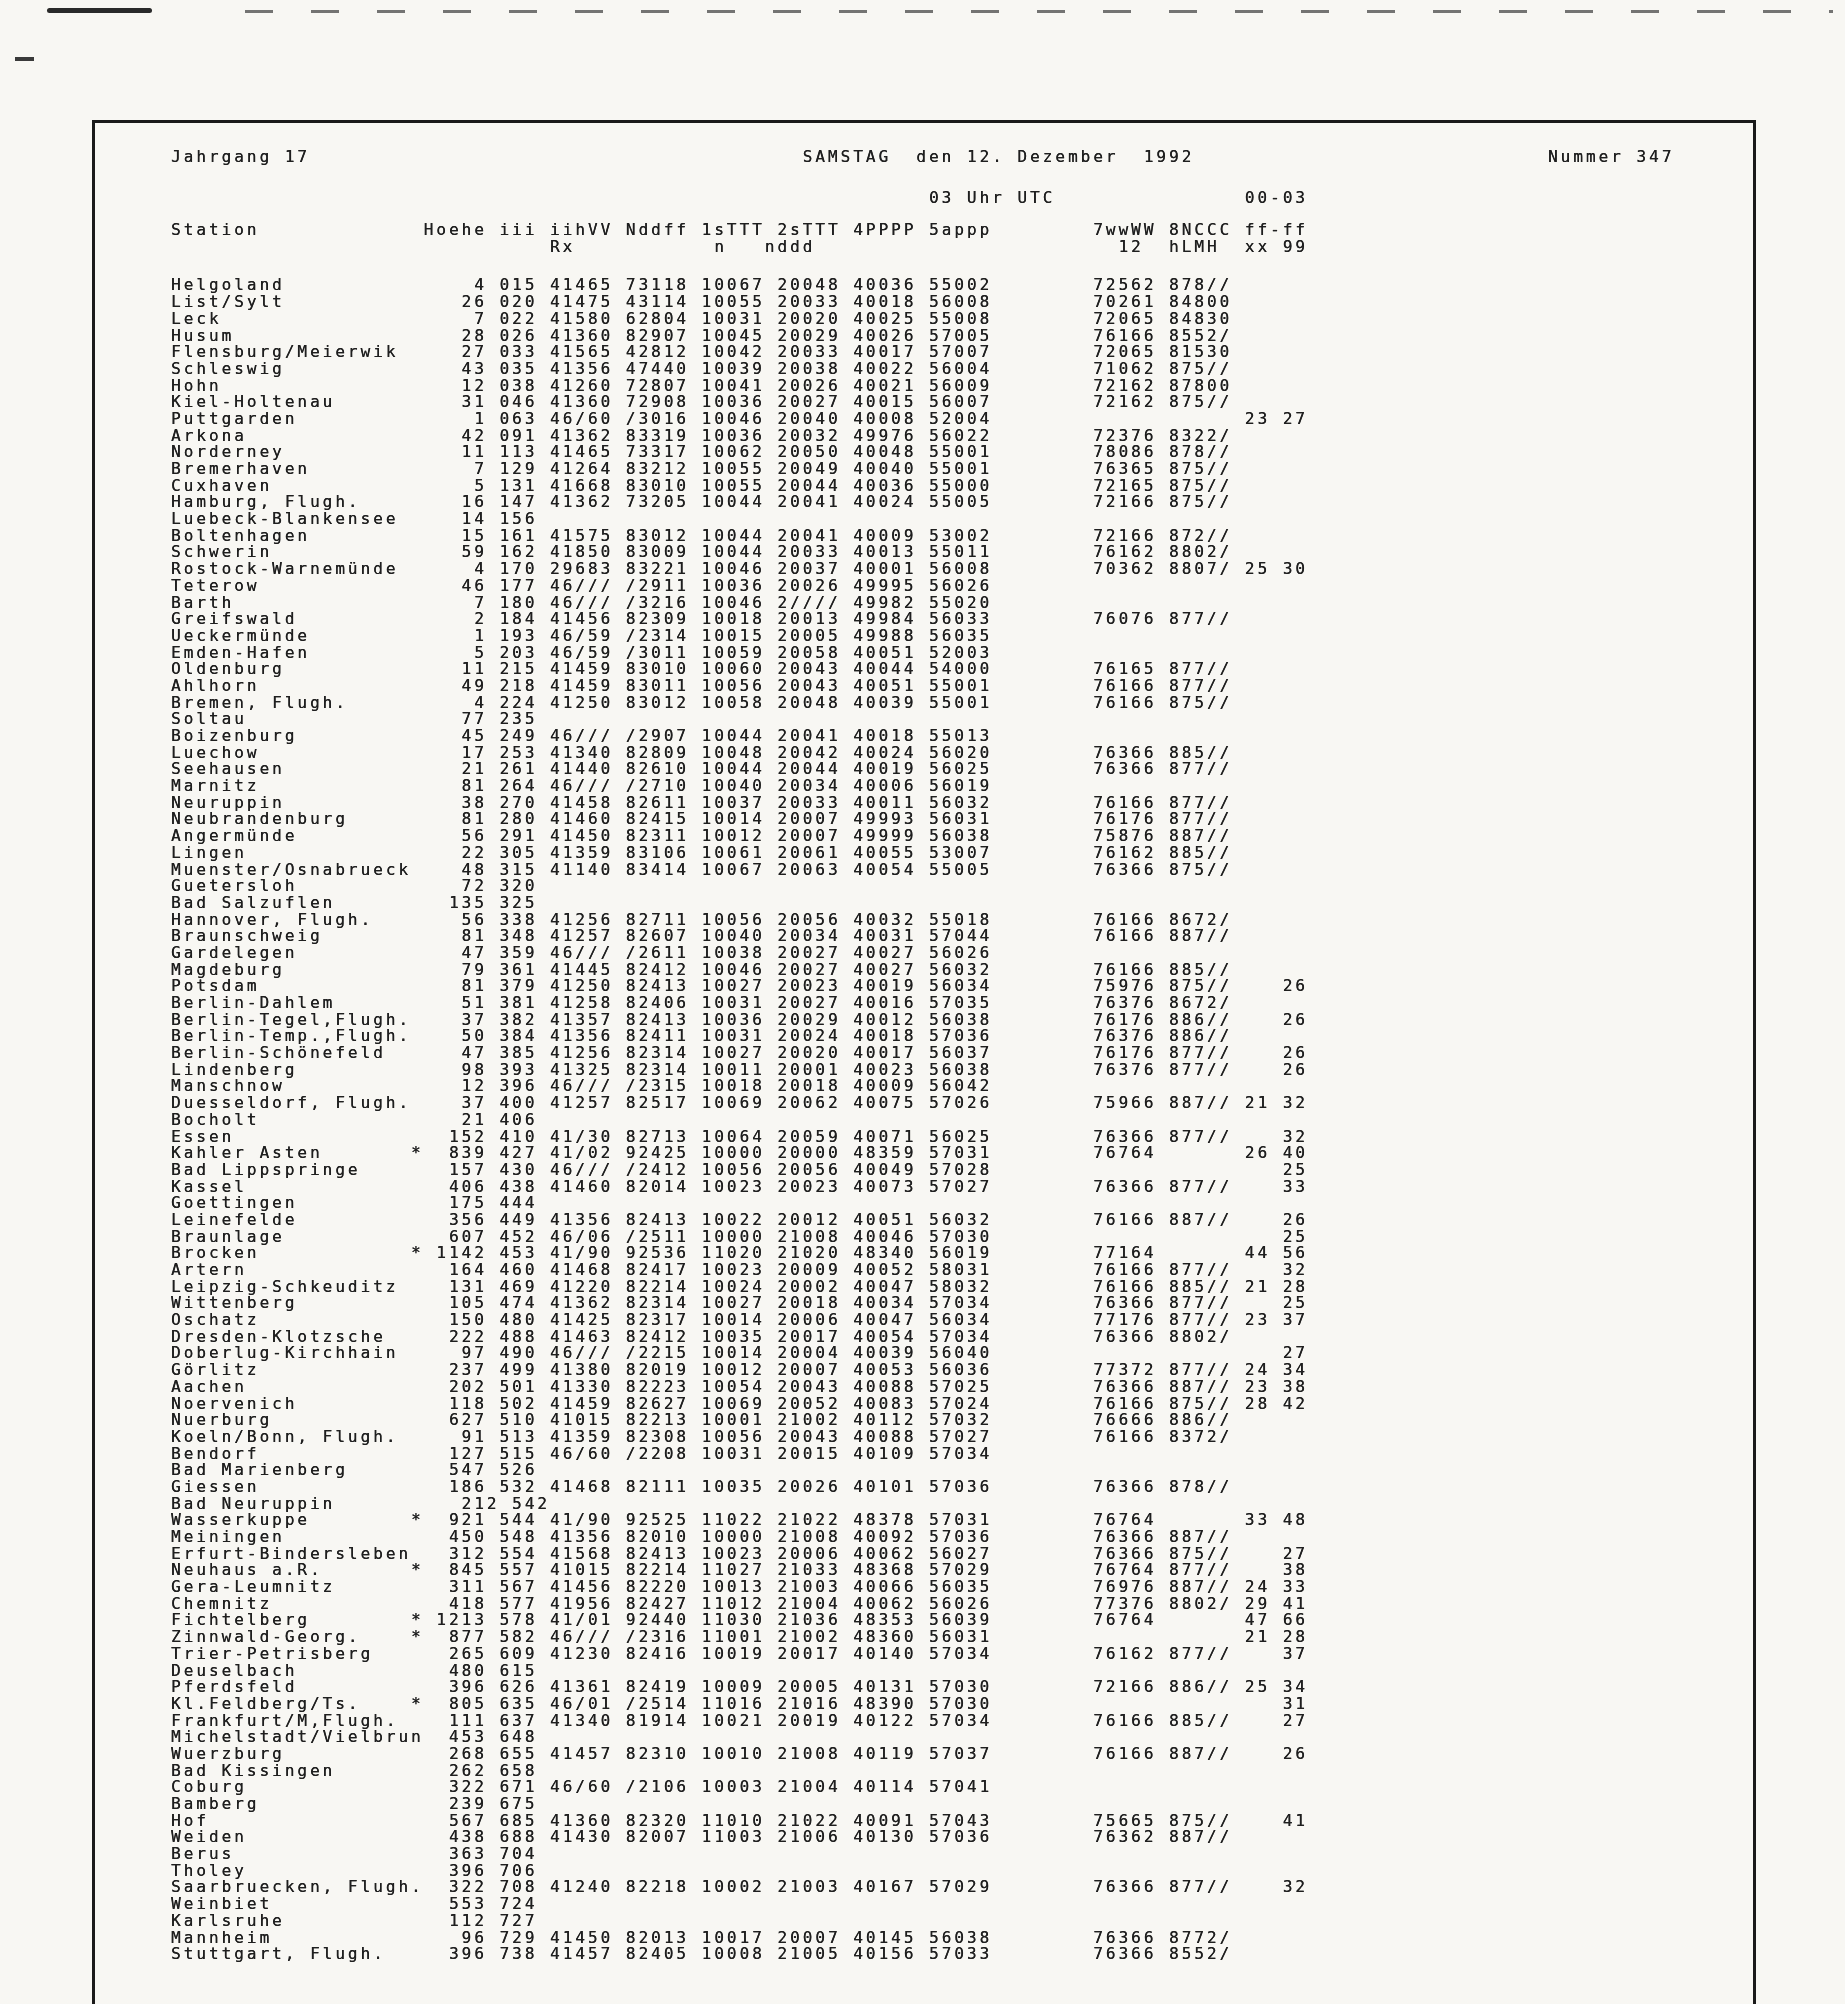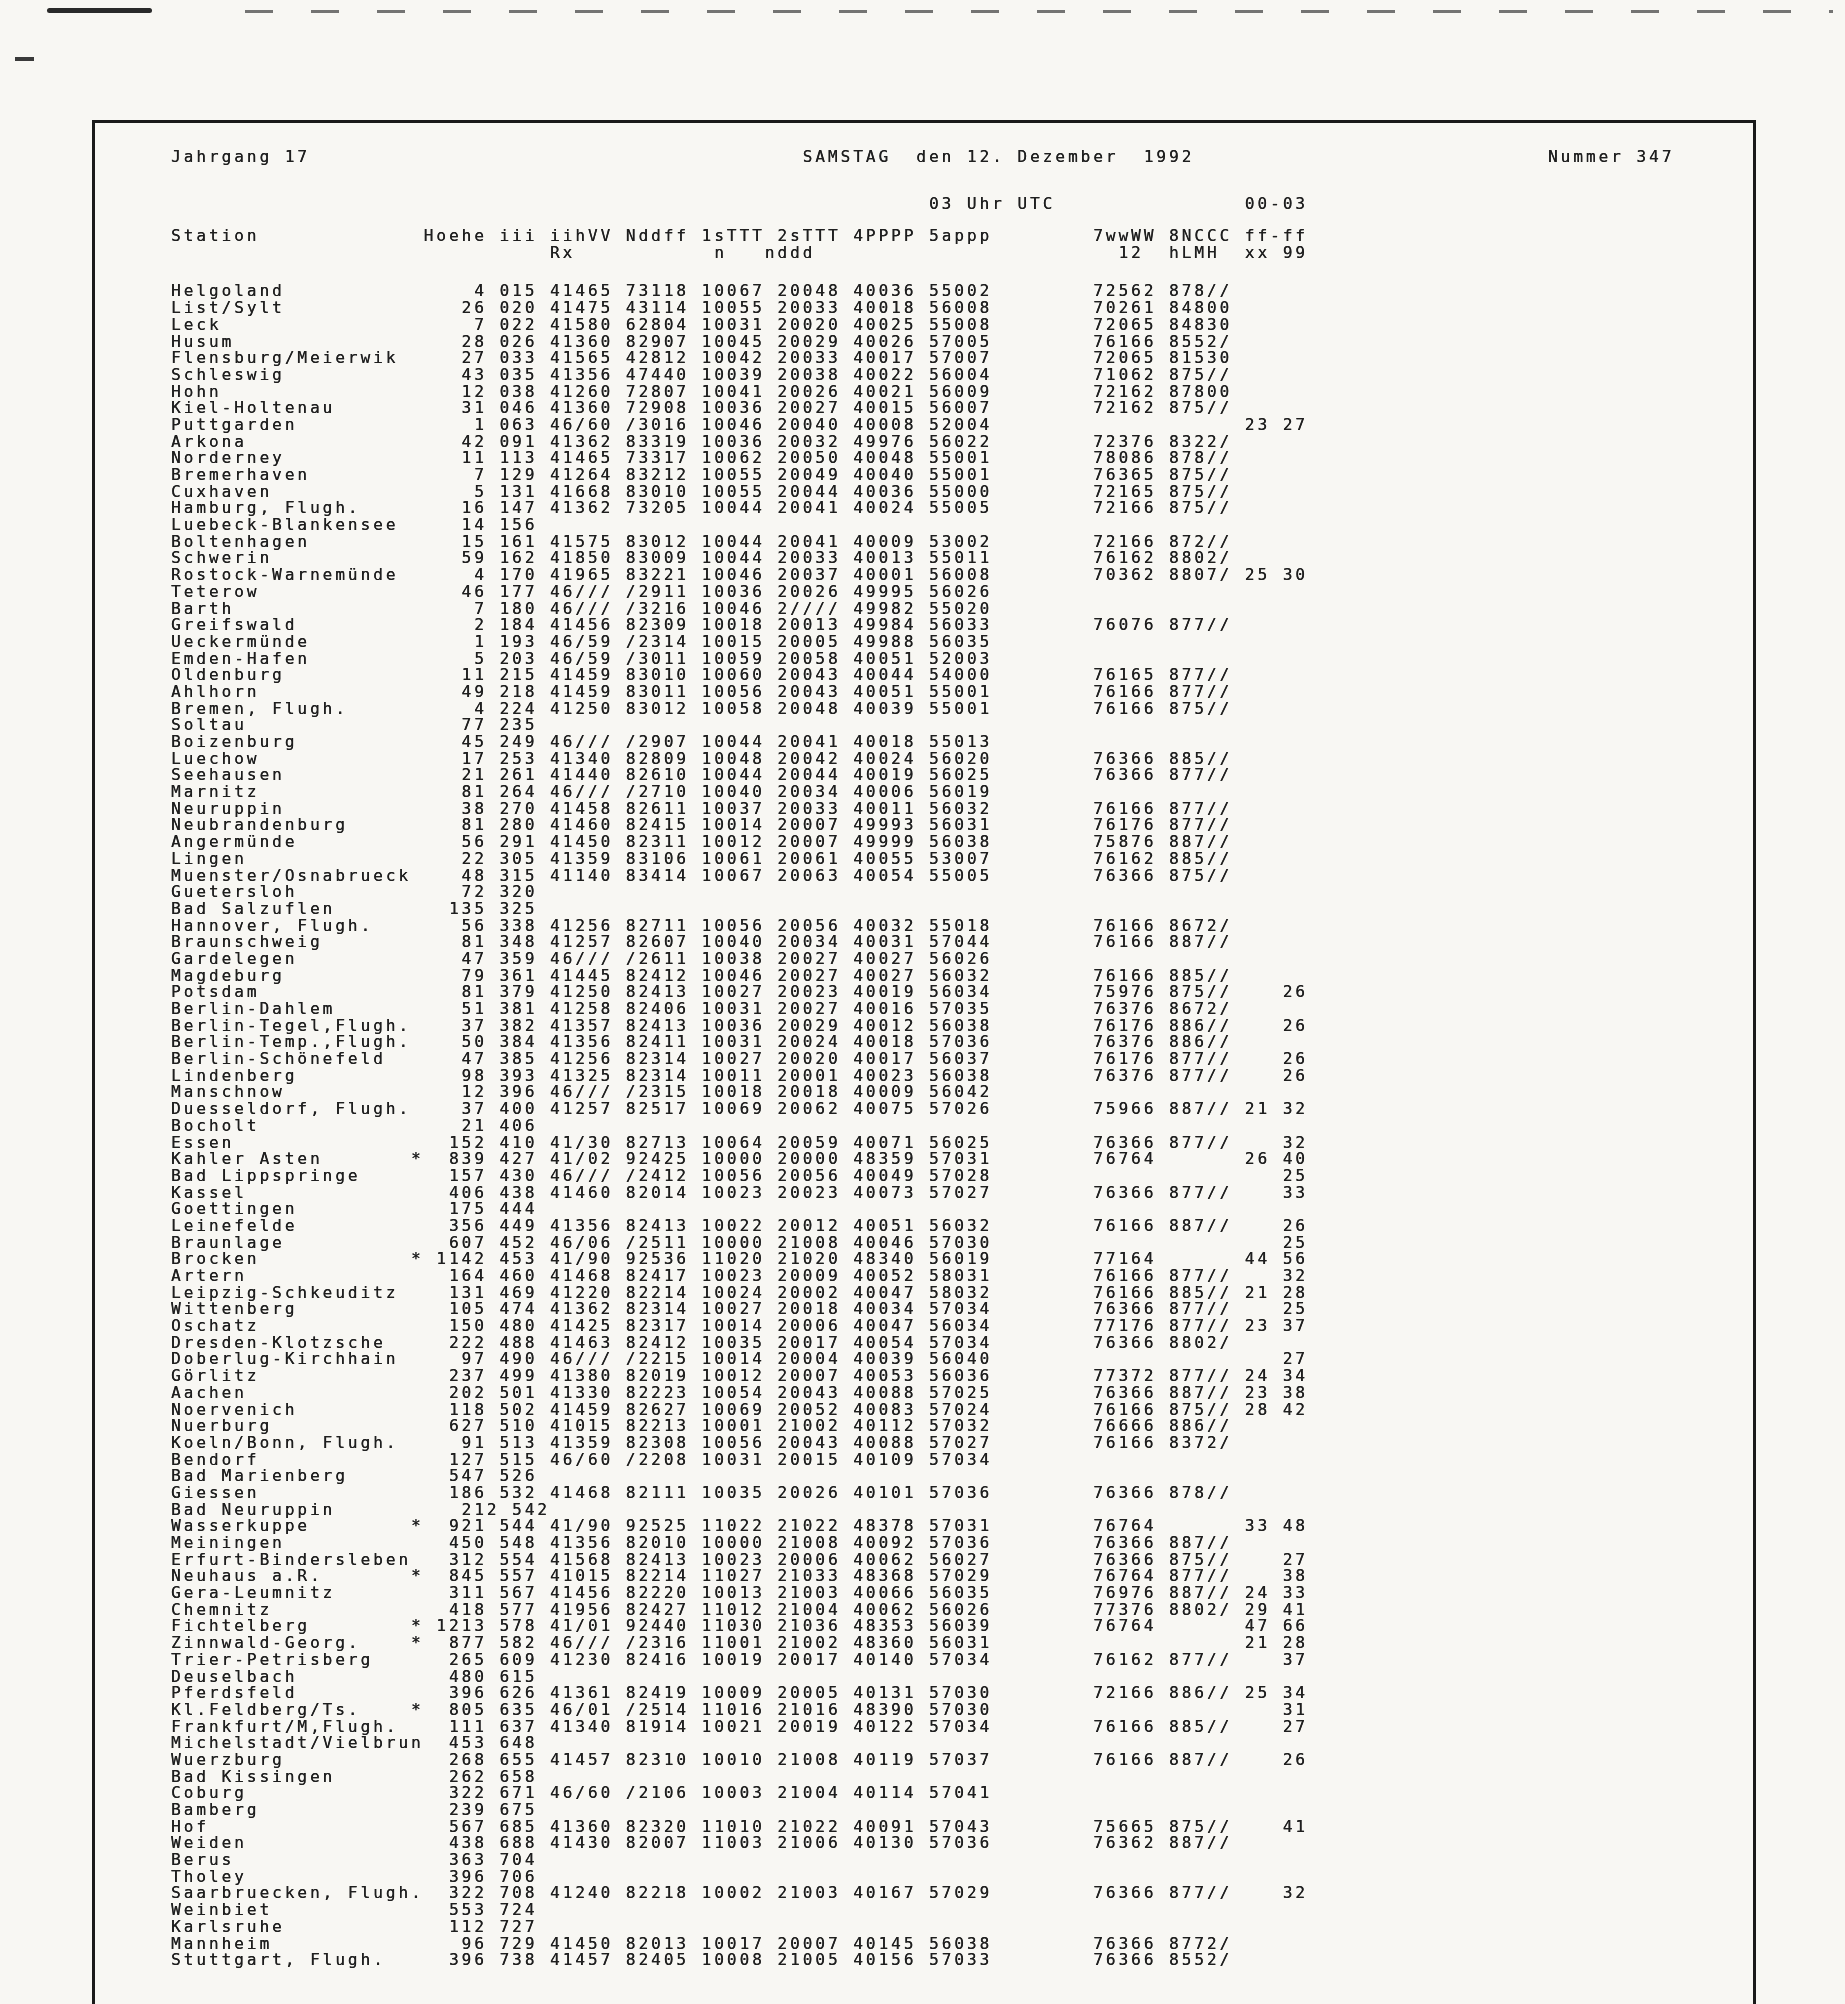--- a/index.html
+++ b/index.html
@@ -20,21 +20,21 @@
     position:absolute;left:92px;top:120px;width:1664px;height:2454px;
     border:3.6px solid #1a1a1a;box-sizing:border-box;background:transparent;
   }
   .content{
     padding:26px 0 0 76px;
     font-size:16px;line-height:16.7px;letter-spacing:3px;
     color:#1f1f1f;
     text-shadow:0.2px 0 0 #222;
   }
   .line{white-space:pre;height:16.7px;}
-  #obsline{margin-top:30px;}
+  #obsline{margin-top:24px;}
   #thead{margin-top:16px;}
   #rows{margin-top:21.7px;}
 </style>
 </head>
 <body>
 
 <div class="page">
   <div class="scan-line-top"></div>
   <div class="scan-mark-topleft"></div>
   <div class="scan-dash-left"></div>
@@ -58,21 +58,21 @@
           <div class="line"><span>Kiel-Holtenau      </span><span> </span><span>   31</span><span> 046</span><span> 41360</span><span> 72908</span><span> 10036</span><span> 20027</span><span> 40015</span><span> 56007</span><span>        72162</span><span> 875//</span></div>
           <div class="line"><span>Puttgarden         </span><span> </span><span>    1</span><span> 063</span><span> 46/60</span><span> /3016</span><span> 10046</span><span> 20040</span><span> 40008</span><span> 52004</span><span>                    23 27</span></div>
           <div class="line"><span>Arkona             </span><span> </span><span>   42</span><span> 091</span><span> 41362</span><span> 83319</span><span> 10036</span><span> 20032</span><span> 49976</span><span> 56022</span><span>        72376</span><span> 8322/</span></div>
           <div class="line"><span>Norderney          </span><span> </span><span>   11</span><span> 113</span><span> 41465</span><span> 73317</span><span> 10062</span><span> 20050</span><span> 40048</span><span> 55001</span><span>        78086</span><span> 878//</span></div>
           <div class="line"><span>Bremerhaven        </span><span> </span><span>    7</span><span> 129</span><span> 41264</span><span> 83212</span><span> 10055</span><span> 20049</span><span> 40040</span><span> 55001</span><span>        76365</span><span> 875//</span></div>
           <div class="line"><span>Cuxhaven           </span><span> </span><span>    5</span><span> 131</span><span> 41668</span><span> 83010</span><span> 10055</span><span> 20044</span><span> 40036</span><span> 55000</span><span>        72165</span><span> 875//</span></div>
           <div class="line"><span>Hamburg, Flugh.    </span><span> </span><span>   16</span><span> 147</span><span> 41362</span><span> 73205</span><span> 10044</span><span> 20041</span><span> 40024</span><span> 55005</span><span>        72166</span><span> 875//</span></div>
           <div class="line"><span>Luebeck-Blankensee </span><span> </span><span>   14</span><span> 156</span></div>
           <div class="line"><span>Boltenhagen        </span><span> </span><span>   15</span><span> 161</span><span> 41575</span><span> 83012</span><span> 10044</span><span> 20041</span><span> 40009</span><span> 53002</span><span>        72166</span><span> 872//</span></div>
           <div class="line"><span>Schwerin           </span><span> </span><span>   59</span><span> 162</span><span> 41850</span><span> 83009</span><span> 10044</span><span> 20033</span><span> 40013</span><span> 55011</span><span>        76162</span><span> 8802/</span></div>
-          <div class="line"><span>Rostock-Warnemünde </span><span> </span><span>    4</span><span> 170</span><span> 41965</span><span> 83221</span><span> 10046</span><span> 20037</span><span> 40001</span><span> 56008</span><span>        70362</span><span> 8807/</span><span> 25 30</span></div>
+          <div class="line"><span>Rostock-Warnemünde </span><span> </span><span>    4</span><span> 170</span><span> 29683</span><span> 83221</span><span> 10046</span><span> 20037</span><span> 40001</span><span> 56008</span><span>        70362</span><span> 8807/</span><span> 25 30</span></div>
           <div class="line"><span>Teterow            </span><span> </span><span>   46</span><span> 177</span><span> 46///</span><span> /2911</span><span> 10036</span><span> 20026</span><span> 49995</span><span> 56026</span></div>
           <div class="line"><span>Barth              </span><span> </span><span>    7</span><span> 180</span><span> 46///</span><span> /3216</span><span> 10046</span><span> 2////</span><span> 49982</span><span> 55020</span></div>
           <div class="line"><span>Greifswald         </span><span> </span><span>    2</span><span> 184</span><span> 41456</span><span> 82309</span><span> 10018</span><span> 20013</span><span> 49984</span><span> 56033</span><span>        76076</span><span> 877//</span></div>
           <div class="line"><span>Ueckermünde        </span><span> </span><span>    1</span><span> 193</span><span> 46/59</span><span> /2314</span><span> 10015</span><span> 20005</span><span> 49988</span><span> 56035</span></div>
           <div class="line"><span>Emden-Hafen        </span><span> </span><span>    5</span><span> 203</span><span> 46/59</span><span> /3011</span><span> 10059</span><span> 20058</span><span> 40051</span><span> 52003</span></div>
           <div class="line"><span>Oldenburg          </span><span> </span><span>   11</span><span> 215</span><span> 41459</span><span> 83010</span><span> 10060</span><span> 20043</span><span> 40044</span><span> 54000</span><span>        76165</span><span> 877//</span></div>
           <div class="line"><span>Ahlhorn            </span><span> </span><span>   49</span><span> 218</span><span> 41459</span><span> 83011</span><span> 10056</span><span> 20043</span><span> 40051</span><span> 55001</span><span>        76166</span><span> 877//</span></div>
           <div class="line"><span>Bremen, Flugh.     </span><span> </span><span>    4</span><span> 224</span><span> 41250</span><span> 83012</span><span> 10058</span><span> 20048</span><span> 40039</span><span> 55001</span><span>        76166</span><span> 875//</span></div>
           <div class="line"><span>Soltau             </span><span> </span><span>   77</span><span> 235</span></div>
           <div class="line"><span>Boizenburg         </span><span> </span><span>   45</span><span> 249</span><span> 46///</span><span> /2907</span><span> 10044</span><span> 20041</span><span> 40018</span><span> 55013</span></div>

